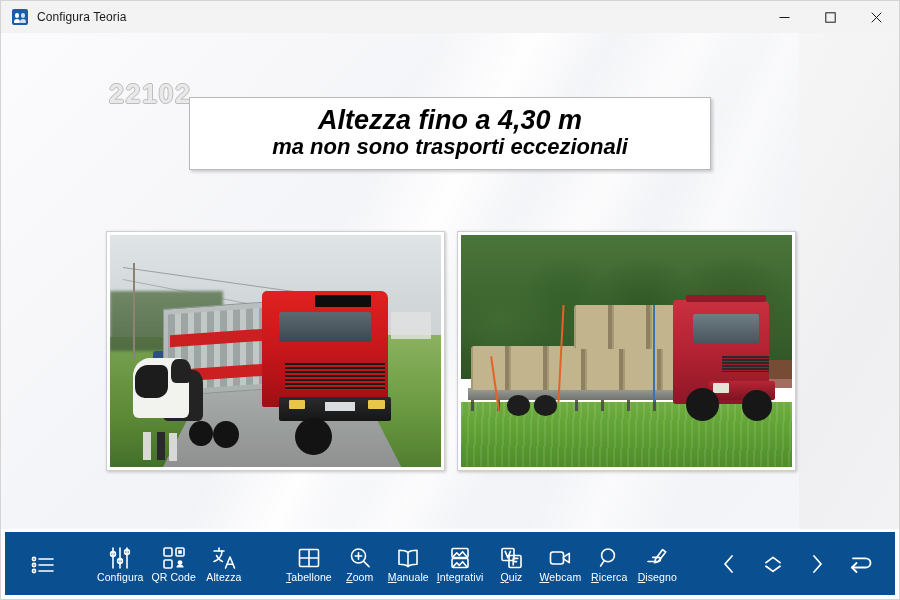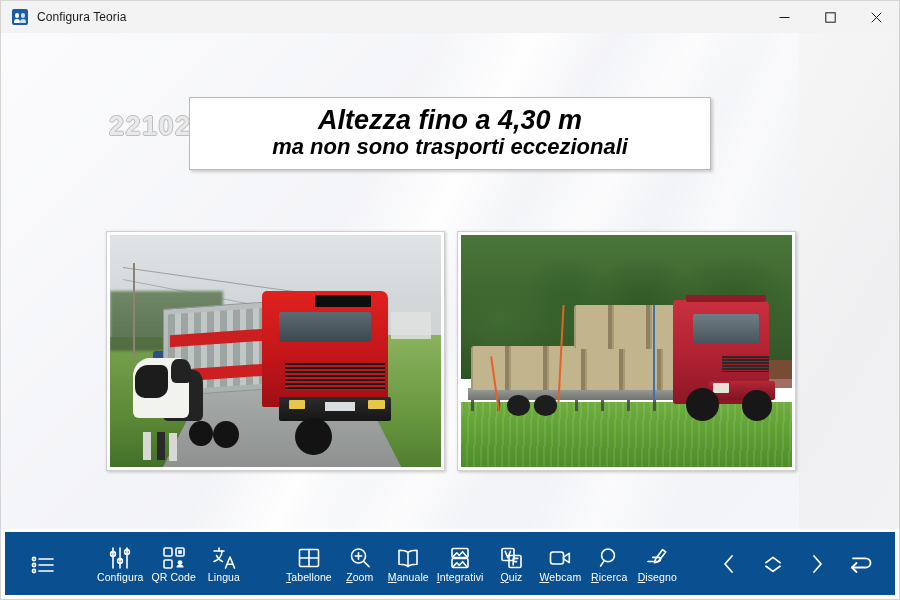--- a/index.html
+++ b/index.html
@@ -115,21 +115,20 @@
     left: 108px;
     top: 46px;
     font-size: 27px;
     font-weight: bold;
     color: #e9e9e9;
     letter-spacing: 1.5px;
     text-shadow:
       -1px 0 0 #bdbdbd, 1px 0 0 #bdbdbd,
       0 -1px 0 #bdbdbd, 0 1px 0 #bdbdbd;
     user-select: none;
-    margin-top: 32px;
   }
 
   .caption-box {
     position: absolute;
     left: 188px;
     top: 64px;
     width: 522px;
     background: #ffffff;
     border: 1px solid #b9b9b9;
     box-shadow: 2px 2px 3px rgba(0,0,0,.18);
@@ -521,21 +520,21 @@
         <div class="tb-ico">
           <svg width="26" height="26" viewBox="0 0 26 26">
             <line class="s" x1="3" y1="6" x2="13" y2="6"></line>
             <line class="s" x1="8" y1="3" x2="8" y2="6"></line>
             <path class="s" d="M11 6c0 5-3.5 9-8 10.5"></path>
             <path class="s" d="M5.5 10.5c1.5 3 3.5 5 6 6"></path>
             <path class="s" d="M14.5 23l4.5-11 4.5 11"></path>
             <line class="s" x1="16.3" y1="19.3" x2="21.7" y2="19.3"></line>
           </svg>
         </div>
-        <div class="tb-label">Lingua</div>
+        <div class="tb-label">Altezza</div>
       </div>
 
       <div class="tb-gap-lg"></div>
 
       <div class="tb-item">
         <div class="tb-ico">
           <svg width="26" height="26" viewBox="0 0 26 26">
             <rect class="s" x="3.5" y="4.5" width="19" height="17" rx="1.2"></rect>
             <line class="s" x1="13" y1="4.5" x2="13" y2="21.5"></line>
             <line class="s" x1="3.5" y1="13" x2="22.5" y2="13"></line>

